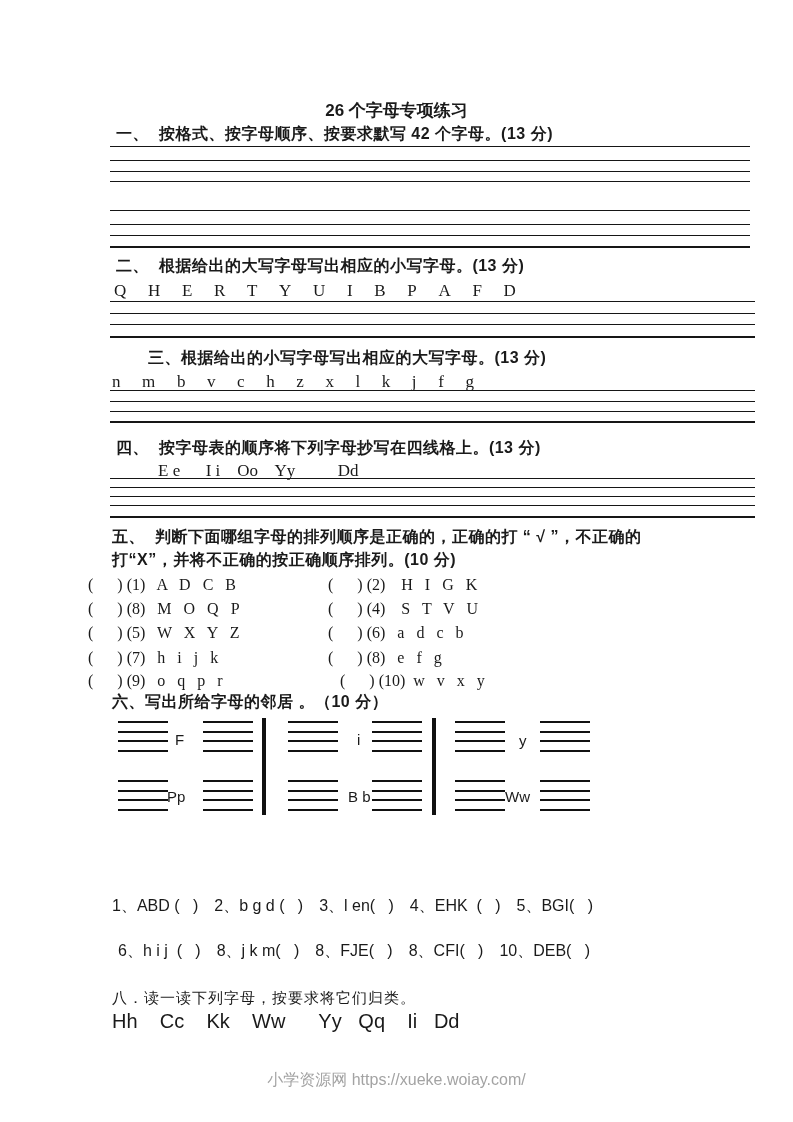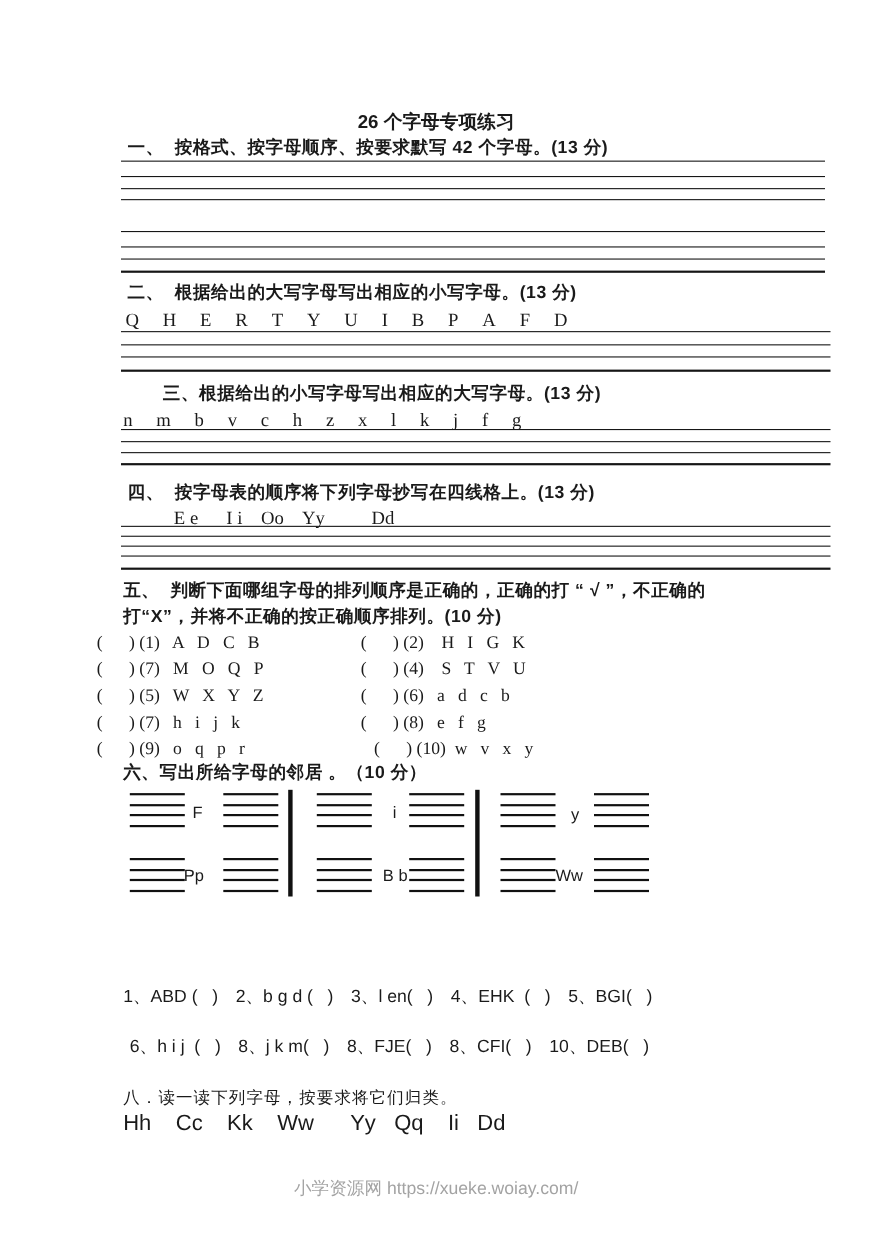--- a/index.html
+++ b/index.html
@@ -88,21 +88,21 @@
   <div class="hl" style="top:487px;left:110px;width:645px;"></div>
   <div class="hl" style="top:496px;left:110px;width:645px;"></div>
   <div class="hl" style="top:505px;left:110px;width:645px;"></div>
   <div class="hl t" style="top:516px;left:110px;width:645px;"></div>
 
   <div class="abs hd" style="top:527px;left:112px;">五、  判断下面哪组字母的排列顺序是正确的，正确的打 “ √ ”，不正确的</div>
   <div class="abs hd" style="top:550px;left:112px;">打“X”，并将不正确的按正确顺序排列。(10 分)</div>
 
   <div class="abs serif itm" style="top:576px;left:88px;">(      ) (1)   A   D   C   B</div>
   <div class="abs serif itm" style="top:576px;left:328px;">(      ) (2)    H   I   G   K</div>
-  <div class="abs serif itm" style="top:600px;left:88px;">(      ) (7)   M   O   Q   P</div>
+  <div class="abs serif itm" style="top:600px;left:88px;">(      ) (8)   M   O   Q   P</div>
   <div class="abs serif itm" style="top:600px;left:328px;">(      ) (4)    S   T   V   U</div>
   <div class="abs serif itm" style="top:624px;left:88px;">(      ) (5)   W   X   Y   Z</div>
   <div class="abs serif itm" style="top:624px;left:328px;">(      ) (6)   a   d   c   b</div>
   <div class="abs serif itm" style="top:649px;left:88px;">(      ) (7)   h   i   j   k</div>
   <div class="abs serif itm" style="top:649px;left:328px;">(      ) (8)   e   f   g</div>
   <div class="abs serif itm" style="top:672px;left:88px;">(      ) (9)   o   q   p   r</div>
   <div class="abs serif itm" style="top:672px;left:340px;">(      ) (10)  w   v   x   y</div>
 
   <div class="abs hd" style="top:692px;left:112px;">六、写出所给字母的邻居 。（10 分）</div>
 

